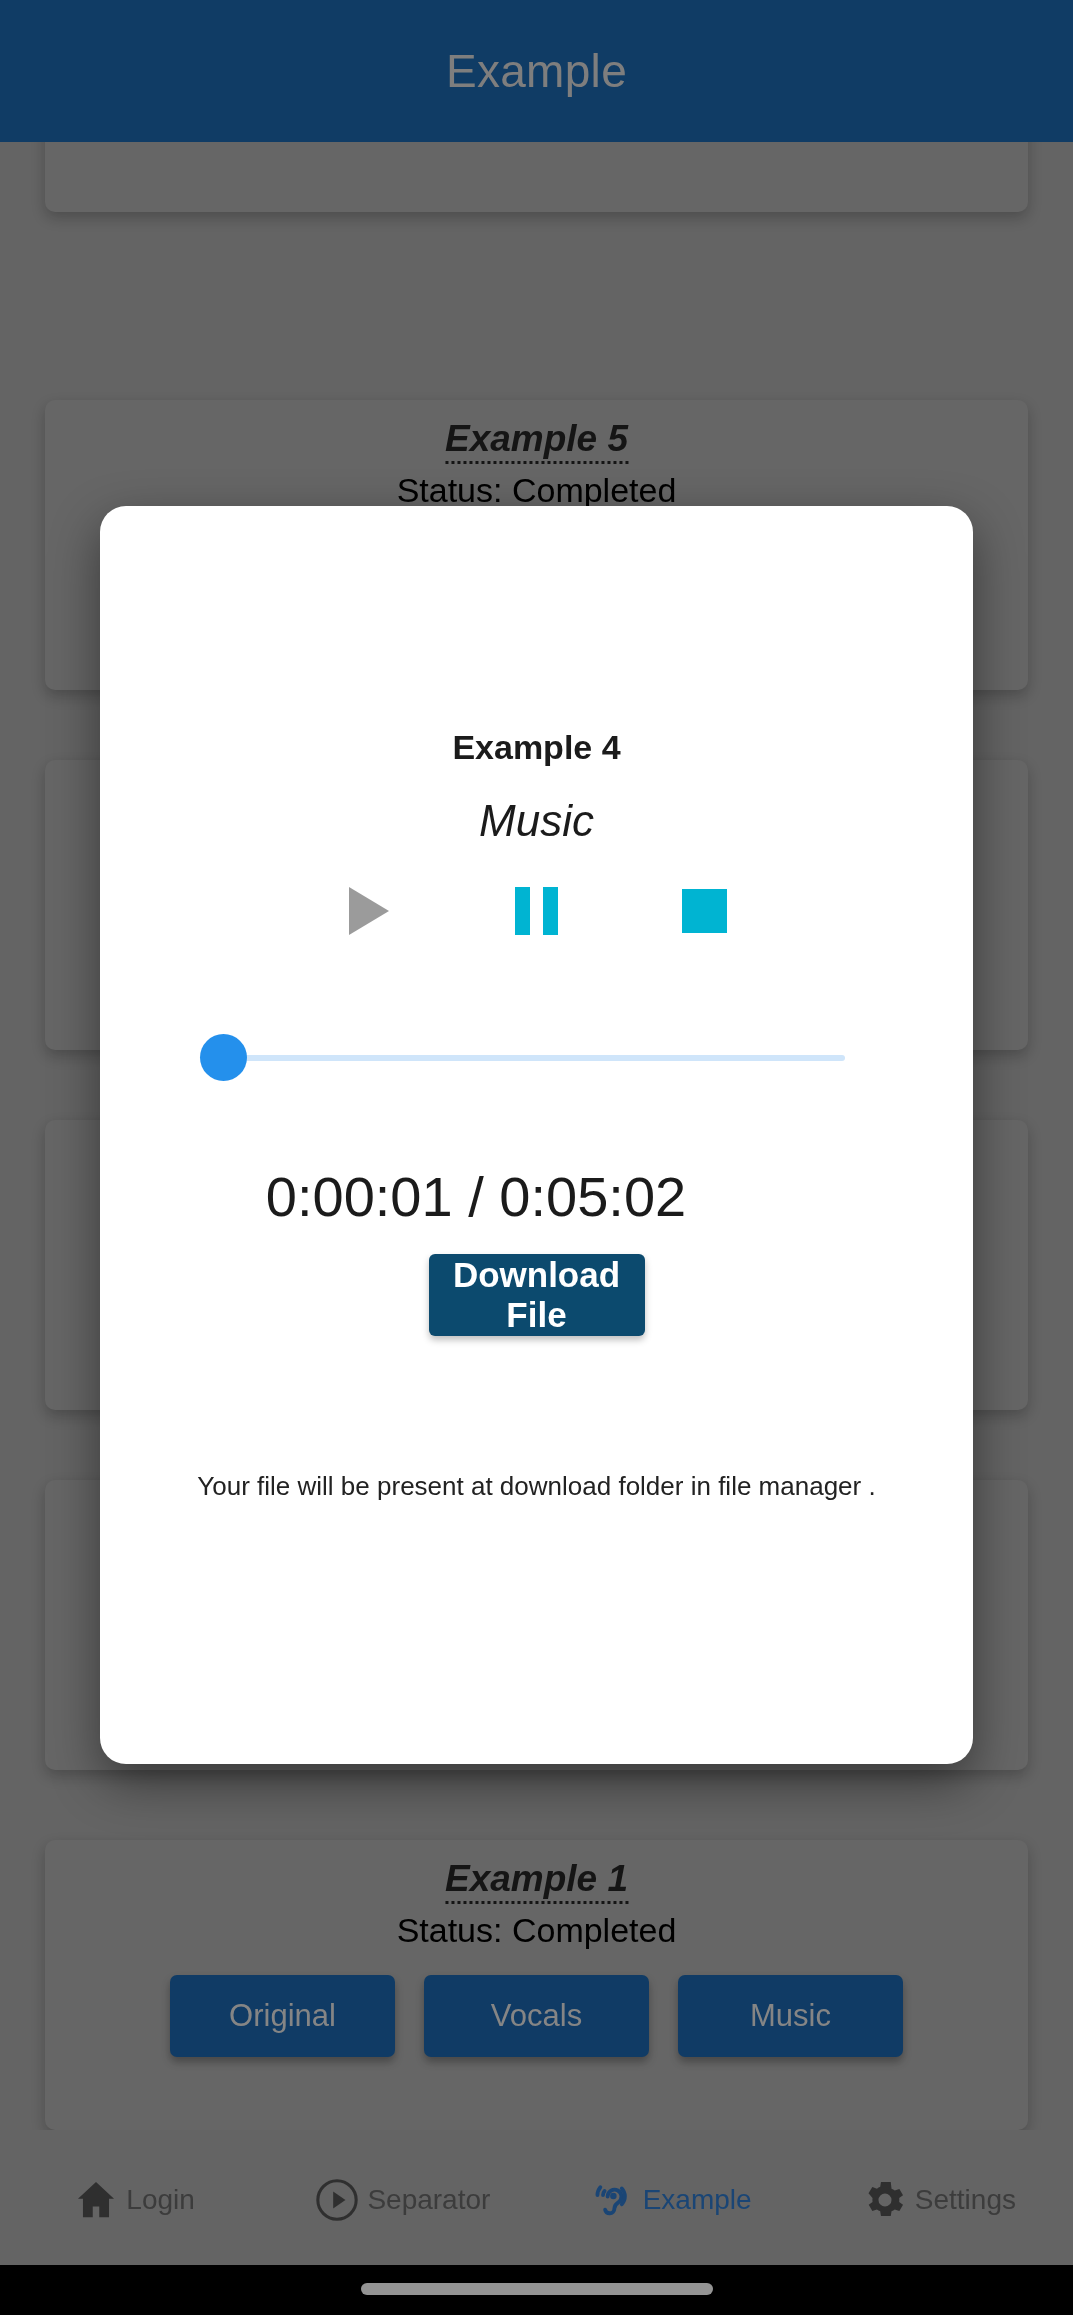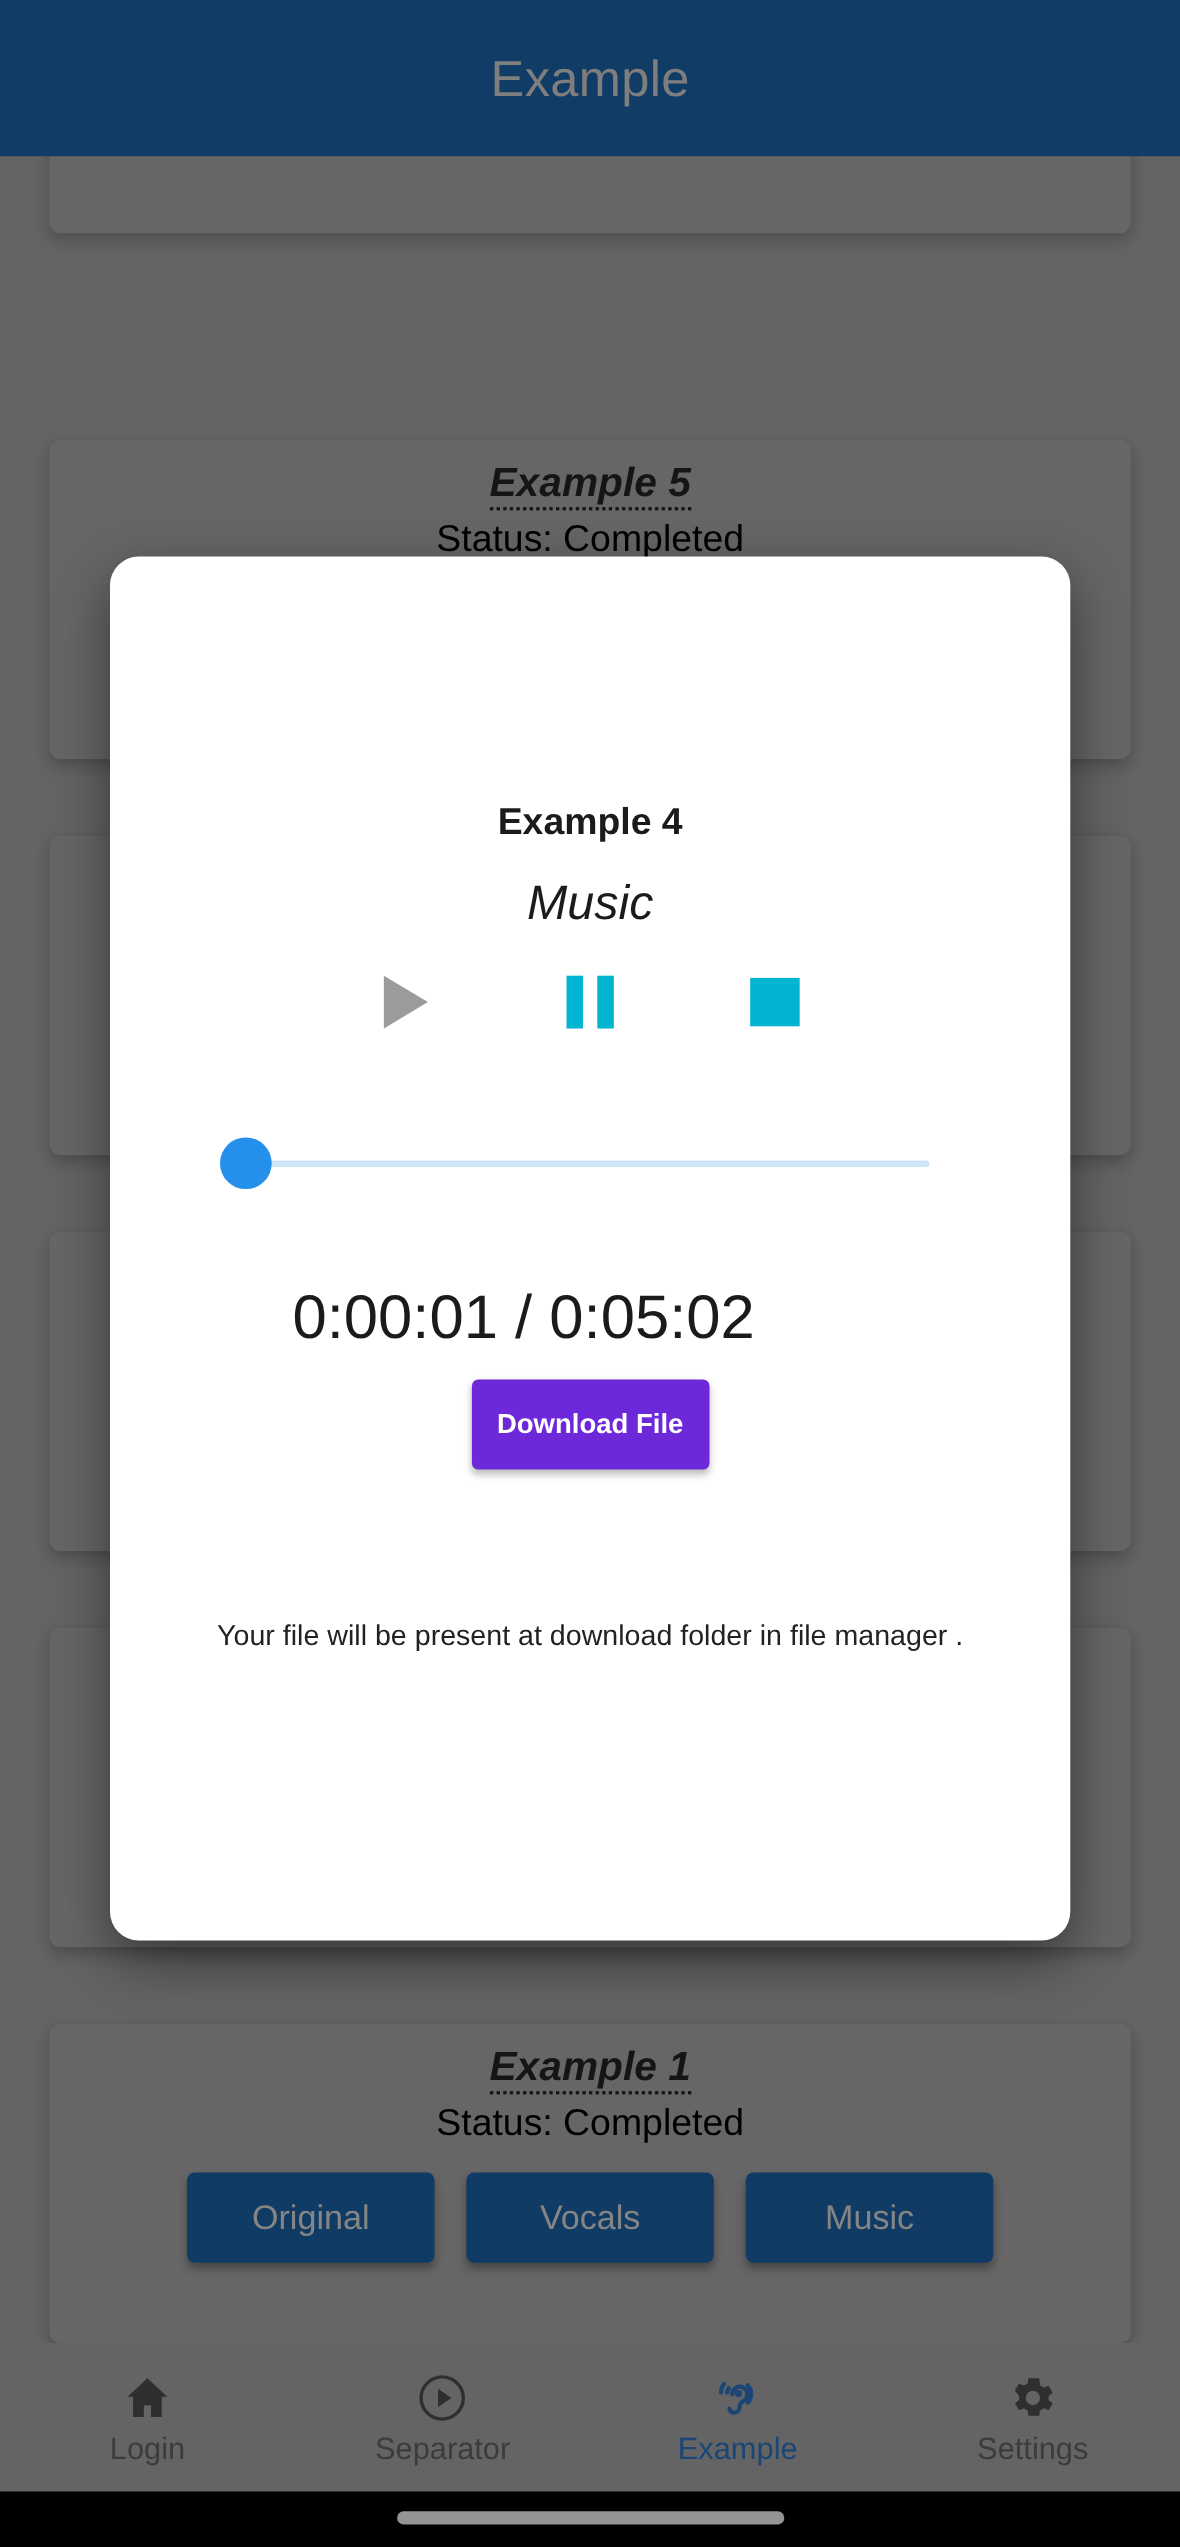--- a/index.html
+++ b/index.html
@@ -108,21 +108,21 @@
     top: 2130px;
     width: 1073px;
     height: 135px;
     background: #7a7a7a;
     display: flex;
     z-index: 6;
   }
   #bottomnav .navitem {
     flex: 1;
     display: flex;
-    flex-direction: column;
+    flex-direction: row;
     align-items: center;
     justify-content: center;
     gap: 7px;
     padding-top: 4px;
   }
   #bottomnav .navlabel {
     font-size: 28px;
     color: #4a4a4a;
   }
   #bottomnav .navitem.active .navlabel { color: #20558f; }
@@ -255,24 +255,24 @@
     font-size: 56px;
     color: #1b1b1b;
   }
   #dialog .d-download {
     position: absolute;
     left: 50%;
     transform: translateX(-50%);
     top: 748px;
     width: 216px;
     height: 82px;
-    background: #6d28d9;
+    background: #0c4a6e;
     border-radius: 6px;
     color: #fff;
-    font-size: 25px;
+    font-size: 35px;
     font-weight: 700;
     display: flex;
     align-items: center;
     justify-content: center;
     box-shadow: 0 4px 7px rgba(0,0,0,0.25);
     border: none;
     cursor: pointer;
   }
   #dialog .d-rate {
     position: absolute;

